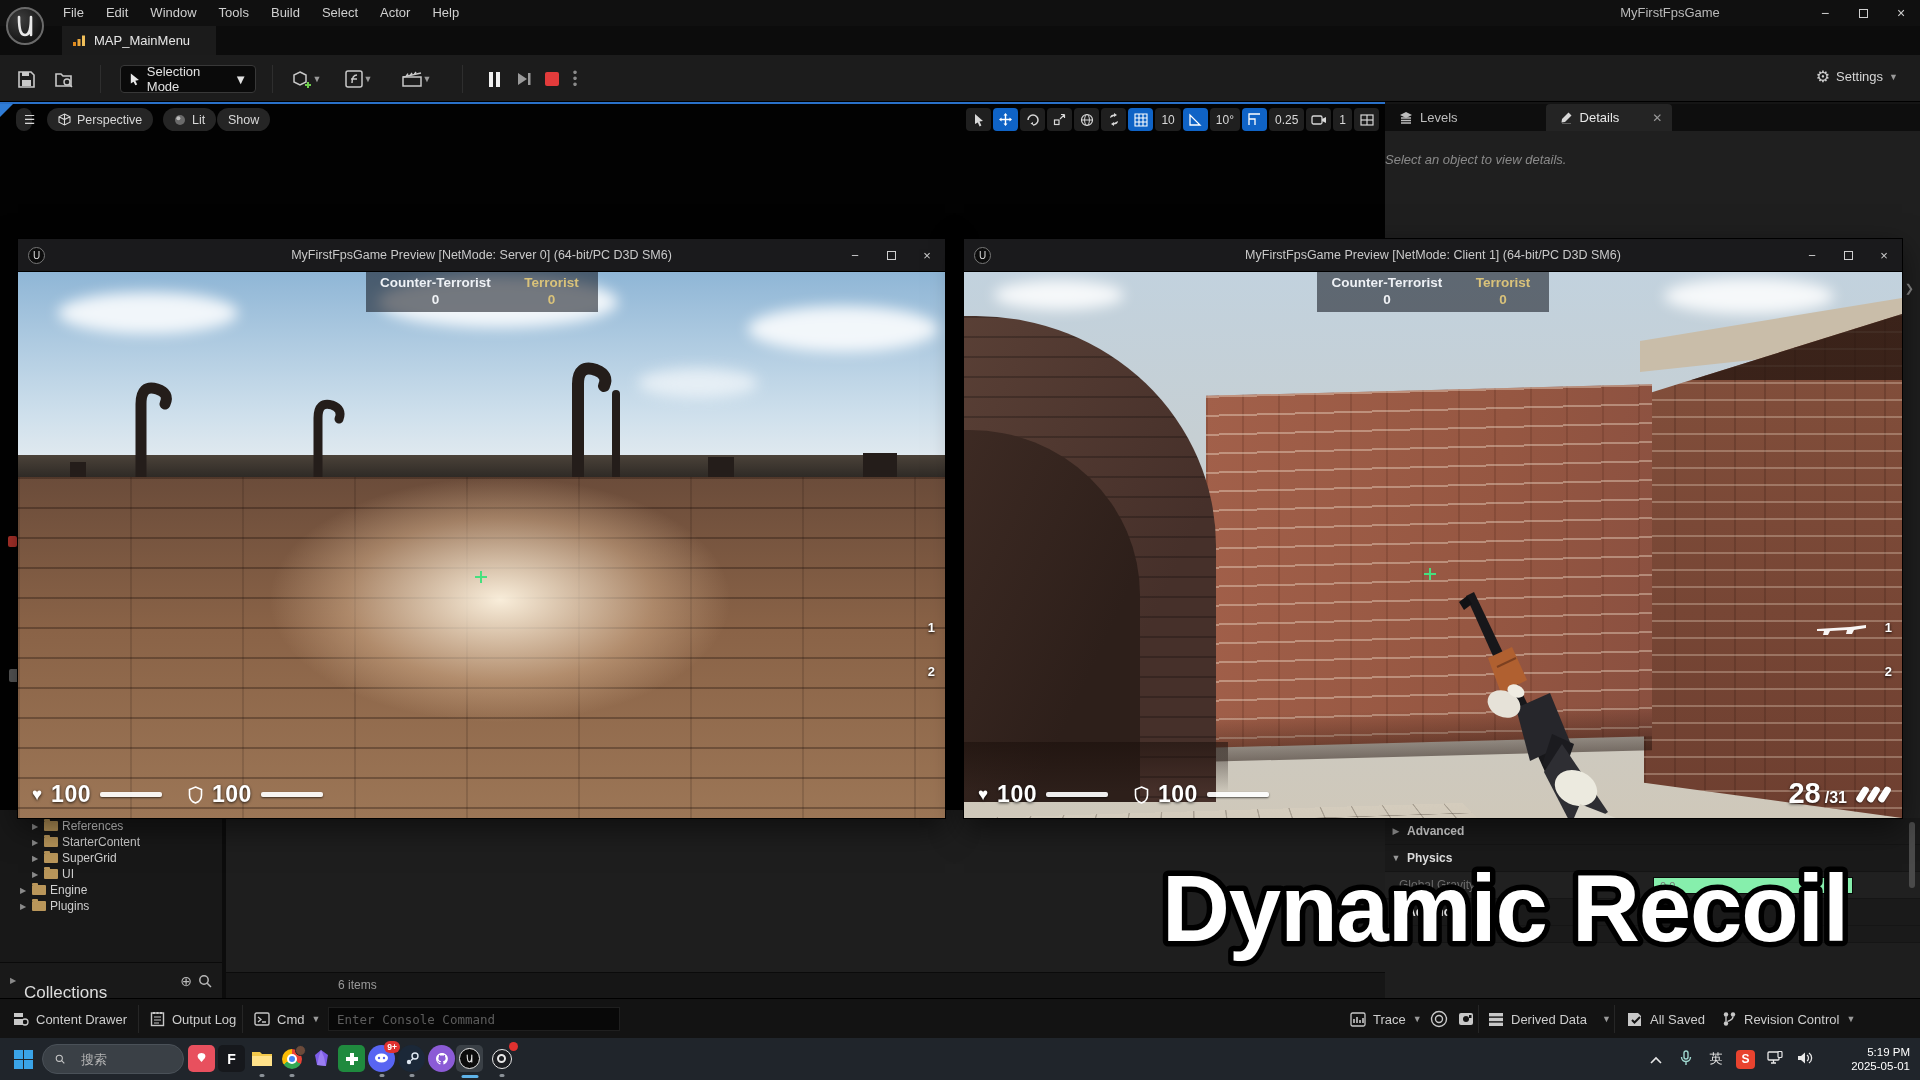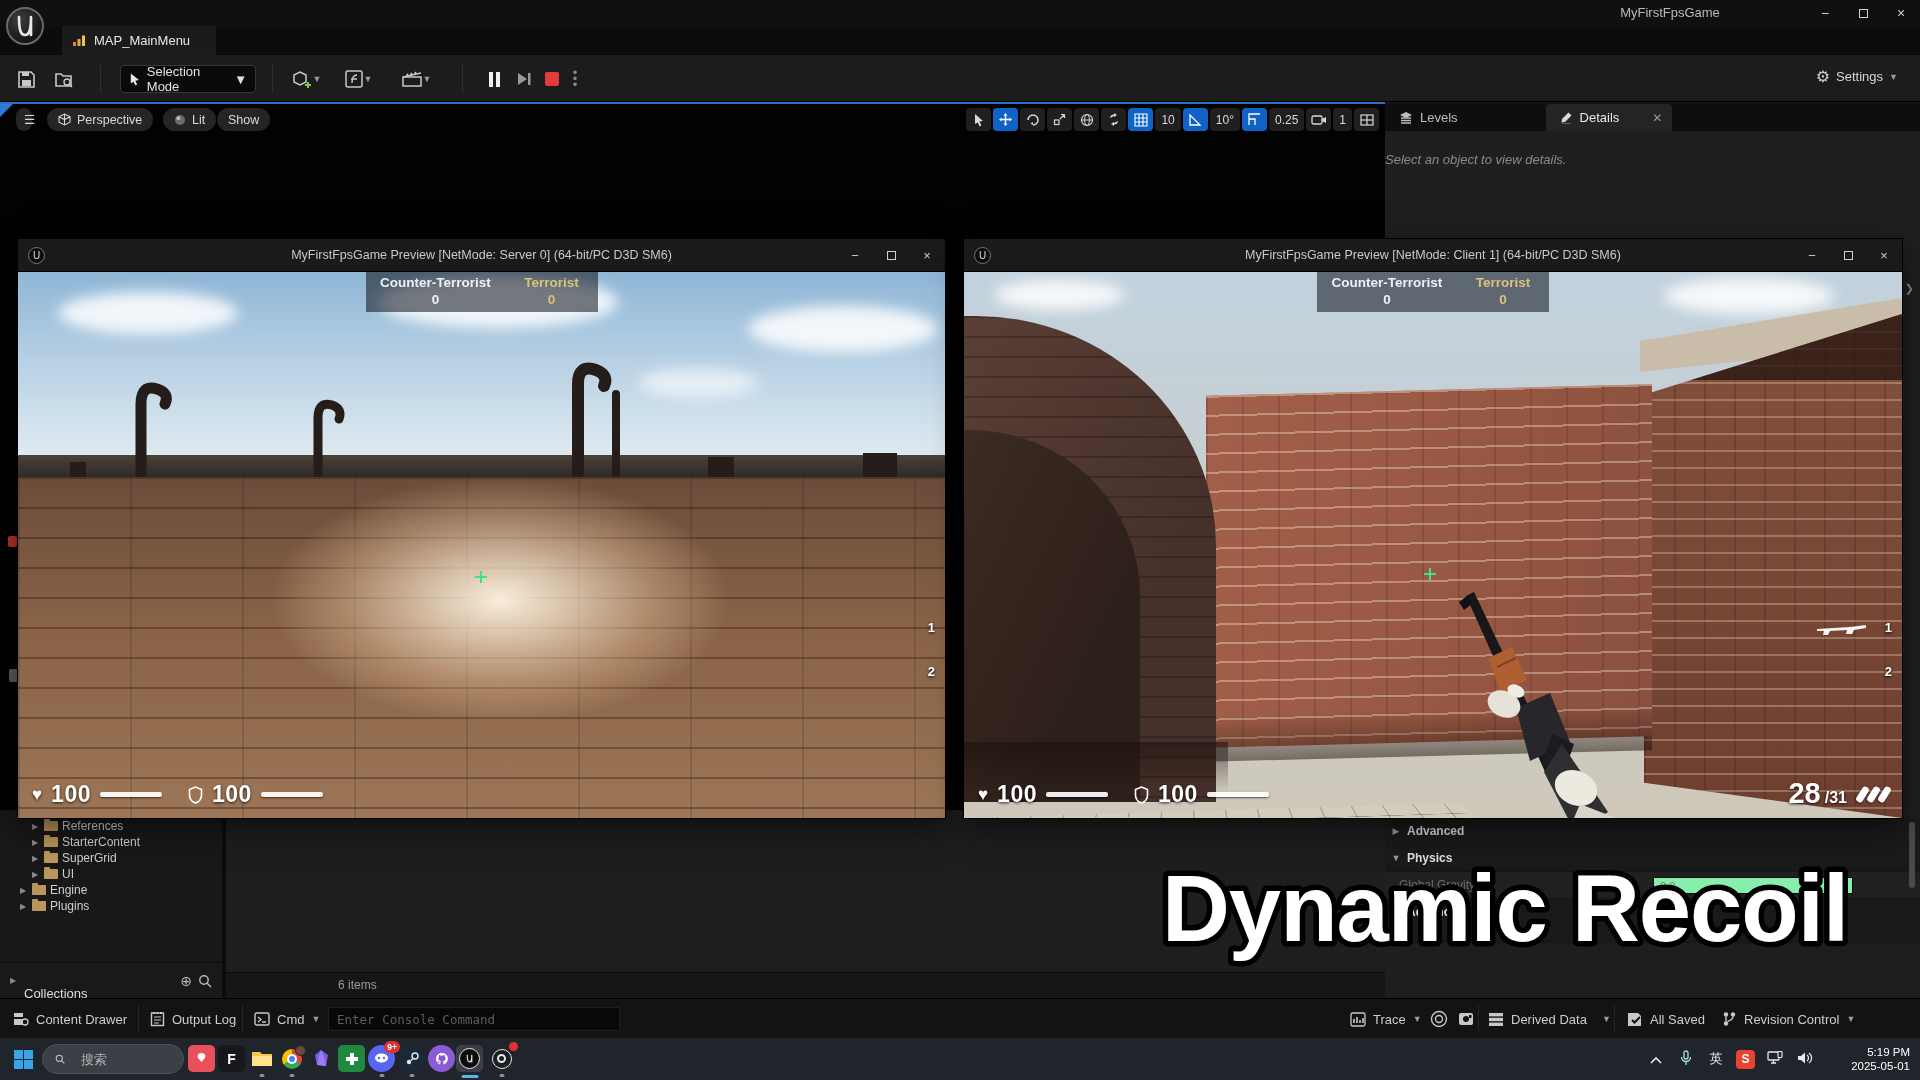--- a/index.html
+++ b/index.html
@@ -76,21 +76,21 @@
   .cb-div { position:absolute; left:222px; top:0; width:4px; height:188px; background:#0c0c0c; }
   .tree-row { display:flex; align-items:center; height:16px; gap:4px; padding-left:20px; }
   .tree-row.indent1 { padding-left:32px; }
   .tree-arrow { color:#8a8a8a; font-size:8px; width:8px; }
   .folder { width:14px; height:10px; background:#b9965a; border-radius:1px; position:relative; }
   .folder::before { content:""; position:absolute; left:0; top:-2px; width:6px; height:2px; background:#b9965a; border-radius:1px 1px 0 0; }
   .tree-lbl { font-size:12px; color:#cfcfcf; white-space:nowrap; }
   .tree-partial { height:8px; overflow:hidden; }
   .collections { position:absolute; left:0; bottom:0; width:222px; height:36px; background:#191919; border-top:1px solid #0a0a0a;
                  display:flex; align-items:center; gap:6px; padding:0 10px; }
-  .collections .lbl { font-size:13px; color:#dcdcdc; flex:1;margin-top:25px; }
+  .collections .lbl { font-size:17px; color:#dcdcdc; flex:1;margin-top:25px; }
   .coll-ico { color:#b8b8b8; font-size:14px; }
   .cb-assets { position:absolute; left:226px; top:0; width:1159px; height:188px; background:#1e1e1e; }
   .cb-count { position:absolute; left:0; bottom:0; width:100%; height:26px; background:#161616; border-top:1px solid #0b0b0b;
               font-size:12px; color:#9a9a9a; line-height:25px; padding-left:112px; }
 
   
   .statusbar { position:absolute; left:0; top:998px; width:1920px; height:40px; background:#131313; border-top:1px solid #000; }
   .sb-item { position:absolute; top:0; height:40px; display:flex; align-items:center; gap:7px; color:#cdcdcd; font-size:13px; }
   .sb-sep { position:absolute; top:6px; width:1px; height:28px; background:#262626; }
   .console-input { position:absolute; left:328px; top:8px; width:292px; height:24px; background:#080808; border:1px solid #1f1f1f;
@@ -213,20 +213,30 @@
 <body>
 
 <div class="screen">
 
   <div class="menubar">
     <div class="ue-logo">
       <svg width="34" height="34" viewBox="0 0 34 34">
         <path d="M11 8 C11 22 13 26 17 26 C21 26 23 22 23 8 M23 8 L23 26" stroke="#e8e8e8" stroke-width="2.6" fill="none" stroke-linecap="round"></path>
       </svg>
     </div>
+    <div class="menus">
+      <div class="menu-item">File</div>
+      <div class="menu-item">Edit</div>
+      <div class="menu-item">Window</div>
+      <div class="menu-item">Tools</div>
+      <div class="menu-item">Build</div>
+      <div class="menu-item">Select</div>
+      <div class="menu-item">Actor</div>
+      <div class="menu-item">Help</div>
+    </div>
     <div class="app-title">MyFirstFpsGame</div>
     <div class="winbtns">
       <div class="winbtn">−</div>
       <div class="winbtn">
           <span class="sq"></span>
         </div>
       <div class="winbtn">×</div>
     </div>
   </div>
 

